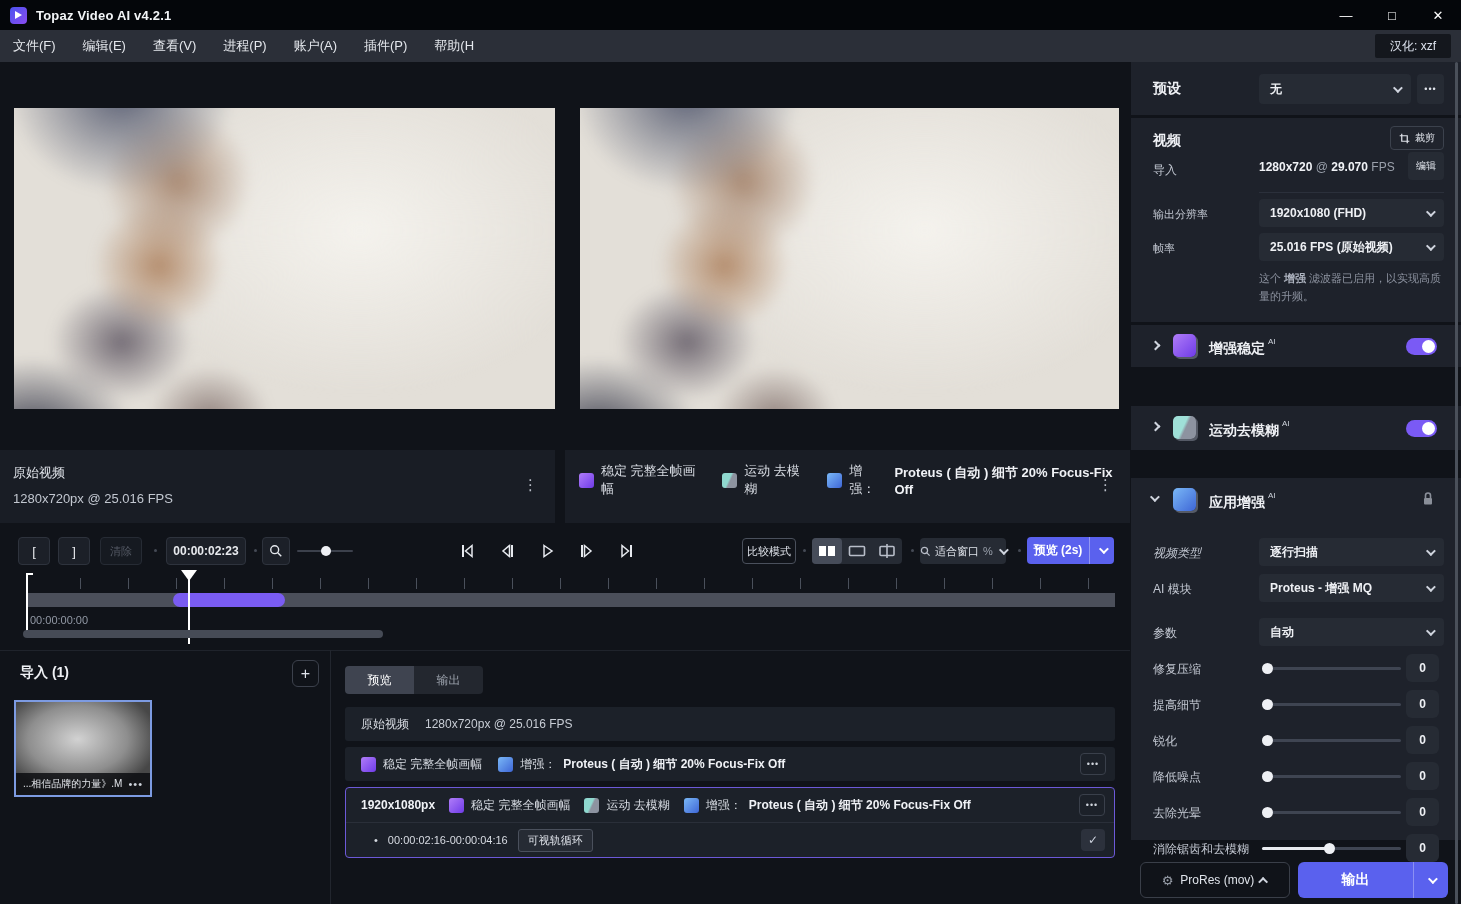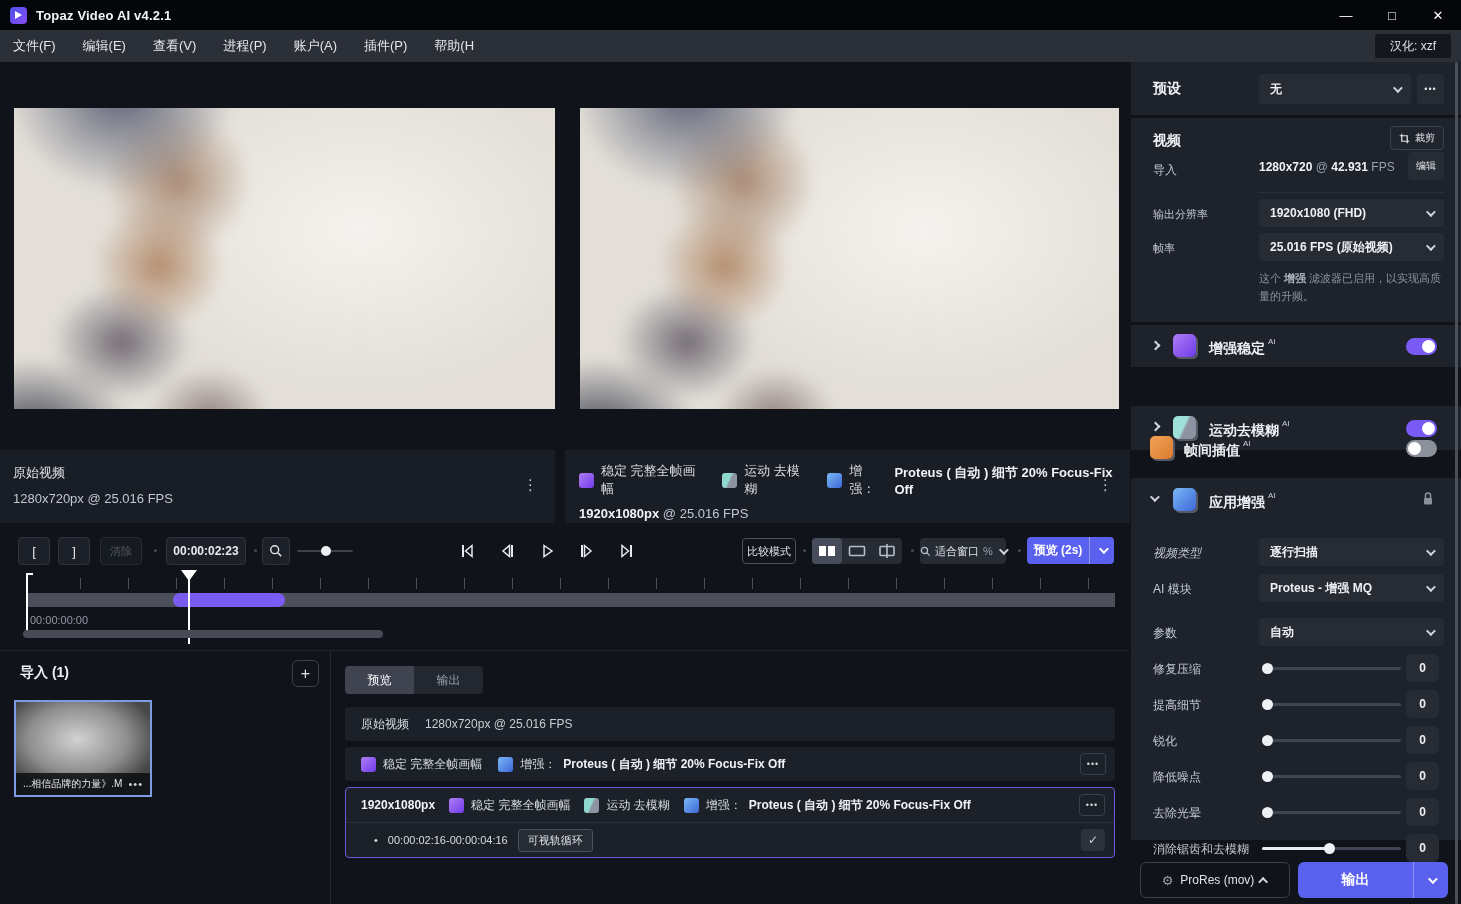--- a/index.html
+++ b/index.html
@@ -193,23 +193,20 @@
       <span class="fxseg">
         <span class="fx-icon fx-motion"></span>
         <span>运动 去模糊</span>
       </span>
       <span class="fxseg">
         <span class="fx-icon fx-enh"></span>
         <span>增强：</span>
         <span class="strong">Proteus ( 自动 ) 细节 20% Focus-Fix Off</span>
       </span>
     </div>
-    <div class="cap-info">
-      <span class="strong">1920x1080px</span><span> @ 25.016 FPS</span>
-    </div>
     <div class="kebab">⋮</div>
   </div>
 
   <div class="cbtn" style="left:18px;width:32px;">[</div>
   <div class="cbtn" style="left:58px;width:32px;">]</div>
   <div class="cbtn" style="left:100px;width:42px;background:#161a21;border-color:#262b34;color:#565b66;font-size:11px;">清除</div>
   <div class="sep-dot" style="left:154px;"></div>
   <div class="cbtn" style="left:166px;width:80px;font-weight:bold;font-size:12px;">00:00:02:23</div>
   <div class="sep-dot" style="left:254px;"></div>
   <div class="cbtn" style="left:262px;width:28px;">
@@ -378,21 +375,21 @@
       <div style="position:absolute;right:17px;top:8px;height:24px;border:1px solid #3c424d;border-radius:4px;display:flex;align-items:center;gap:5px;padding:0 8px;font-size:10px;color:#dfe3ea;background:#20242d;">
         <svg width="11" height="11" viewBox="0 0 16 16">
             <path d="M4 1v11h11 M1 4h11v11" fill="none" stroke="#dfe3ea" stroke-width="1.8"></path>
           </svg>
         <span>裁剪</span>
       </div>
       <div class="sec-label" style="top:44px;">导入</div>
       <div style="position:absolute;left:128px;top:42px;font-size:12px;color:#9aa0ab;">
         <span class="strong">1280x720</span>
         <span>@</span>
-        <span class="strong">42.931</span>
+        <span class="strong">29.070</span>
         <span>FPS</span>
       </div>
       <div class="sq-btn" style="left:277px;top:34px;width:36px;height:28px;font-size:10px;">编辑</div>
       <div class="divline"></div>
       <div class="sec-label" style="top:89px;font-size:11px;">输出分辨率</div>
       <div class="sel" style="left:128px;top:81px;width:185px;height:28px;">
         <span>1920x1080 (FHD)</span>
         <span class="chev down"></span>
       </div>
       <div class="sec-label" style="top:123px;font-size:11px;">帧率</div>
@@ -416,27 +413,20 @@
 
     <div class="sec" style="top:312px;height:44px;margin-top:32px;">
       <span class="chev right fxrow-chev"></span>
       <div class="fxrow-icon ic-motion" style="left:42px;top:10px;"></div>
       <div class="fxrow-title" style="left:78px;top:13px;">
         <span>运动去模糊</span><span class="ai-sup">AI</span>
       </div>
       <div class="toggle on" style="top:14px;"></div>
     </div>
 
-    <div style="position:absolute;left:0;top:364px;width:330px;height:44px;">
-      <div class="fxrow-icon ic-interp" style="left:19px;top:10px;"></div>
-      <div class="fxrow-title" style="left:53px;top:13px;">
-        <span>帧间插值</span><span class="ai-sup">AI</span>
-      </div>
-      <div class="toggle off" style="top:14px;"></div>
-    </div>
 
     <div class="sec" style="top:416px;height:362px;">
       <span class="chev down" style="position:absolute;left:19px;top:17px;"></span>
       <div class="fxrow-icon ic-enh" style="left:42px;top:10px;"></div>
       <div class="fxrow-title" style="left:78px;top:13px;">
         <span>应用增强</span><span class="ai-sup">AI</span>
       </div>
       <svg style="position:absolute;right:26px;top:13px;" width="14" height="16" viewBox="0 0 14 16">
         <path d="M4.5 7V4.5a2.5 2.5 0 0 1 5 0V7" fill="none" stroke="#8a8f99" stroke-width="1.6"></path>
         <rect x="3" y="7" width="8" height="6.5" rx="1" fill="#8a8f99"></rect>

